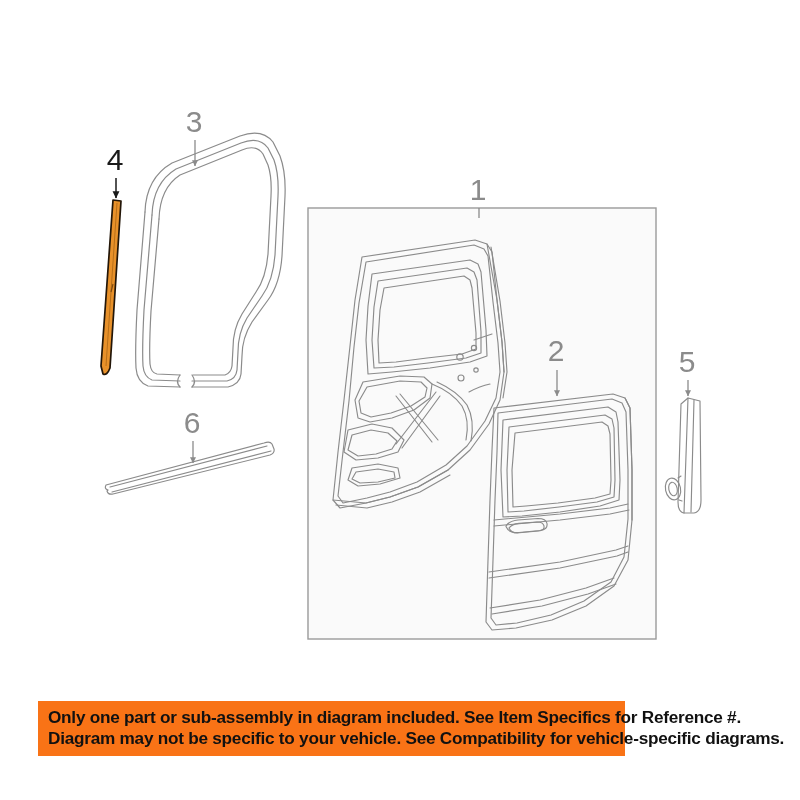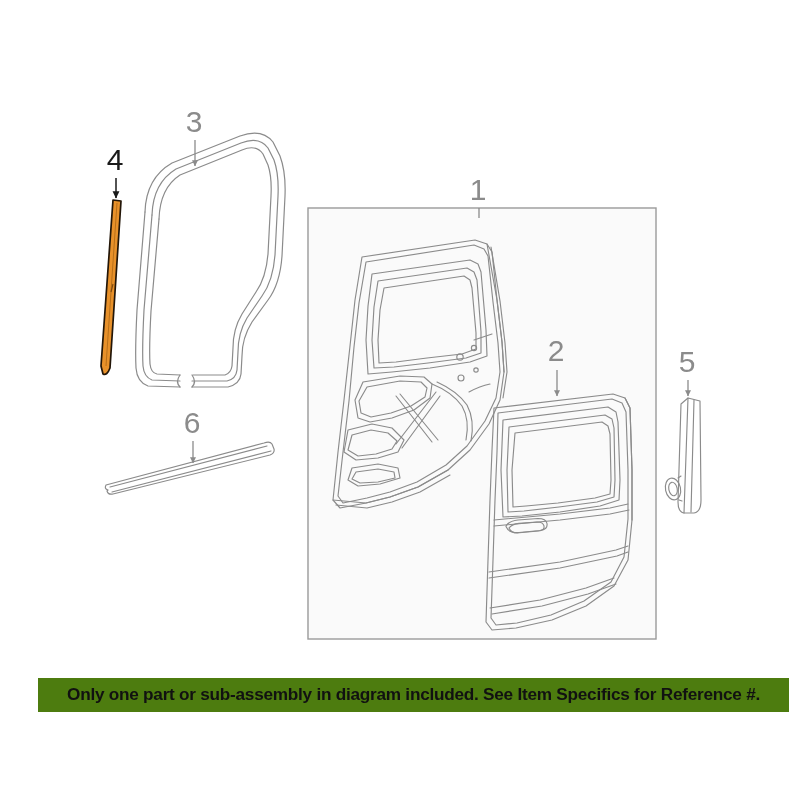--- a/index.html
+++ b/index.html
@@ -36,25 +36,25 @@
     font-weight: 400;
   }
   .callout-number.highlight {
     fill: #1a1a1a;
   }
 
   
   #disclaimer-banner {
     position: absolute;
     left: 38px;
-    top: 678px;
-    width: 751px;
+    top: 701px;
+    width: 587px;
     box-sizing: border-box;
     padding: 6px 10px 7px 10px;
-    background: #4d7c0f;
+    background: #f97316;
     text-align: center;
   }
   #disclaimer-banner .banner-line {
     font-family: "Liberation Sans", sans-serif;
     font-weight: bold;
     font-size: 17.2px;
     line-height: 21px;
     color: #111111;
     letter-spacing: -0.25px;
     white-space: nowrap;
@@ -469,15 +469,16 @@
 
     <g>
       <text class="callout-number" x="192" y="433" text-anchor="middle">6</text>
       <line x1="193" y1="441" x2="193" y2="463" stroke="#8b8b8b" stroke-width="1.3" marker-end="url(#arrowGray)"></line>
     </g>
 
   </svg>
 
   <div id="disclaimer-banner">
     <div class="banner-line">Only one part or sub-assembly in diagram included. See Item Specifics for Reference #.</div>
+    <div class="banner-line">Diagram may not be specific to your vehicle. See Compatibility for vehicle-specific diagrams.</div>
   </div>
 
 </div>
 
 </body></html>

